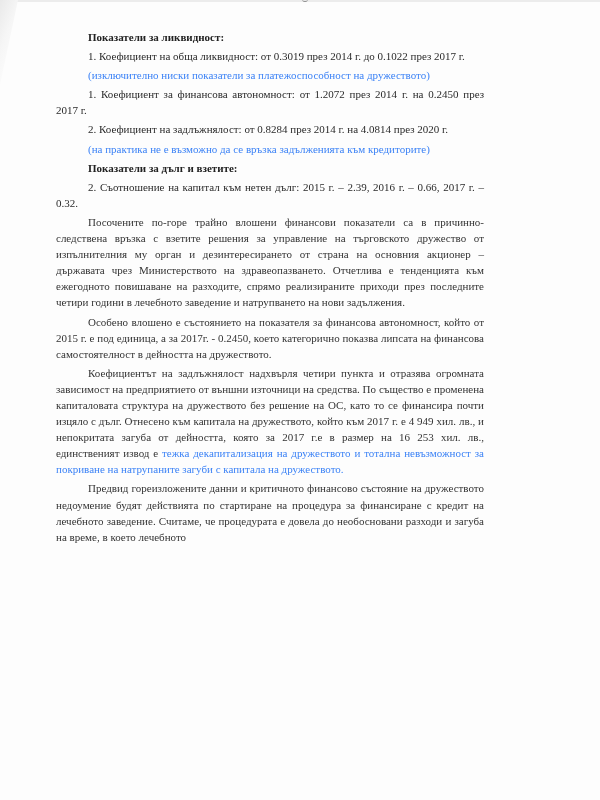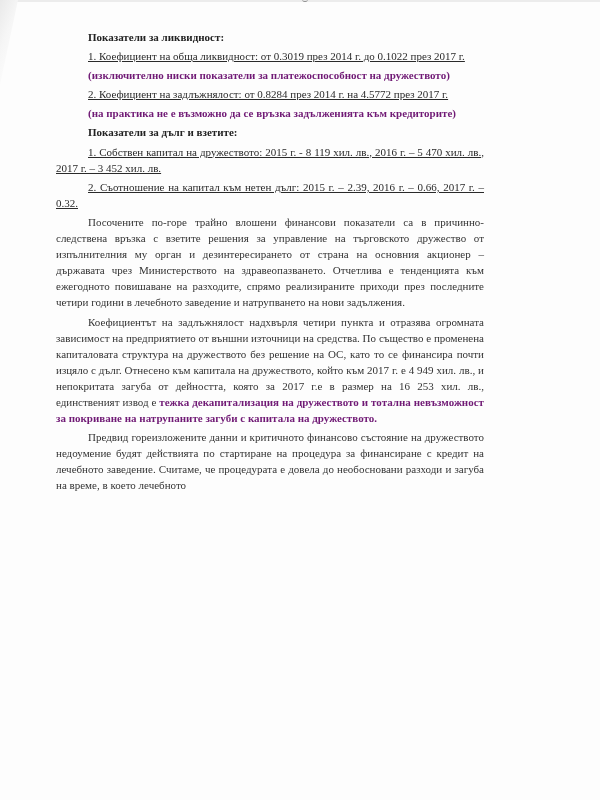--- a/index.html
+++ b/index.html
@@ -26,43 +26,44 @@
     position: absolute; left: 302px; top: -3px; width: 6px; height: 4px;
     border-bottom: 1.5px solid #8a8a8a; border-radius: 0 0 4px 4px;
   }
   .content {
     position: absolute; left: 56px; top: 29px; width: 428px;
     font-size: 11px; line-height: 16.1px;
     text-align: justify;
   }
   .content p { margin: 0 0 3px 0; }
   .indent { text-indent: 32px; }
-  .bold { font-weight: bold; color: #701a75; }
+  .bold { font-weight: normal; color: #3b82f6; }
   .heading { font-weight: bold; text-indent: 32px; color: #222; }
-  .num-item { text-indent: 32px; text-decoration: underline; }
+  .num-item { text-indent: 32px; }
   .para { text-indent: 32px; color: #333; }
 </style>
 </head>
 <body>
 
 <div class="page">
   <div class="top-line"></div>
   <div class="page-mark"></div>
   <div class="page-edge"></div>
 
   <div class="content">
 
     <p class="heading">Показатели за ликвидност:</p>
     <p class="num-item">1. Коефициент на обща ликвидност: от 0.3019 през 2014 г. до 0.1022 през 2017 г.</p>
     <p class="indent bold">(изключително ниски показатели за платежоспособност на дружеството)</p>
 
-    <p class="num-item">2. Коефициент на задлъжнялост: от 0.8284 през 2014 г. на 4.5772 през 2017 г.</p>
+    <p class="num-item">1. Коефициент за финансова автономност: от 1.2072 през 2014 г. на 0.2450 през 2017 г.</p>
+    <p class="num-item">2. Коефициент на задлъжнялост: от 0.8284 през 2014 г. на 4.0814 през 2020 г.</p>
     <p class="indent bold">(на практика не е възможно да се връзка задълженията към кредиторите)</p>
 
     <p class="heading">Показатели за дълг и взетите:</p>
-    <p class="num-item">1. Собствен капитал на дружеството: 2015 г. - 8 119 хил. лв., 2016 г. – 5 470 хил. лв., 2017 г. – 3 452 хил. лв.</p>
     <p class="num-item">2. Съотношение на капитал към нетен дълг: 2015 г. – 2.39, 2016 г. – 0.66, 2017 г. – 0.32.</p>
 
     <p class="para">Посочените по-горе трайно влошени финансови показатели са в причинно-следствена връзка с взетите решения за управление на търговското дружество от изпълнителния му орган и дезинтересирането от страна на основния акционер – държавата чрез Министерството на здравеопазването. Отчетлива е тенденцията към ежегодното повишаване на разходите, спрямо реализираните приходи през последните четири години в лечебното заведение и натрупването на нови задължения.</p>
+    <p class="para">Особено влошено е състоянието на показателя за финансова автономност, който от 2015 г. е под единица, а за 2017г. - 0.2450, което категорично показва липсата на финансова самостоятелност в дейността на дружеството.</p>
     <p class="para"><span>Коефициентът на задлъжнялост надхвърля четири пункта и отразява огромната зависимост на предприятието от външни източници на средства. По същество е променена капиталовата структура на дружеството без решение на ОС, като то се финансира почти изцяло с дълг. Отнесено към капитала на дружеството, който към  2017 г. е 4 949 хил. лв., и непокритата загуба от дейността, която за 2017 г.е в размер на 16 253 хил. лв., единственият извод е </span><span class="bold">тежка декапитализация на дружеството и тотална невъзможност за покриване на натрупаните загуби с капитала на дружеството.</span></p>
     <p class="para">Предвид гореизложените данни и критичното финансово състояние на дружеството недоумение будят действията по стартиране на процедура за финансиране с кредит на лечебното заведение. Считаме, че процедурата е довела до необосновани разходи и загуба на време, в което лечебното</p>
   </div>
 </div>
 
 </body></html>

